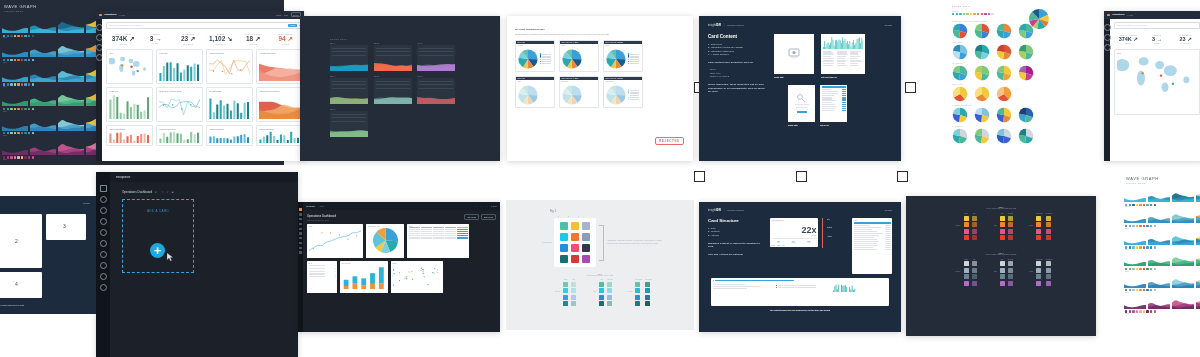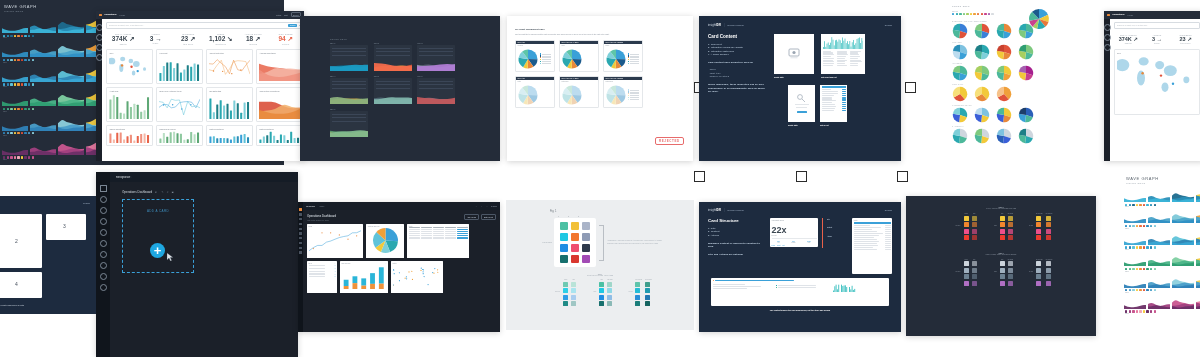--- a/index.html
+++ b/index.html
@@ -1726,21 +1726,21 @@
         <div>2. Content</div>
         <div>3. Actions</div>
       </div>
       <div class="tiny" style="color:#cfe0f0;margin-top:5px;font-weight:bold">Minimally content is required to construct a card.</div>
       <div class="tiny" style="color:#cfe0f0;margin-top:5px;font-weight:bold">Title and Actions are optional</div>
     </div>
     <div style="flex:1">
       <div style="display:flex;gap:3px;align-items:flex-start">
         <div style="width:48px;background:#fff;border-radius:1px;padding:1.5px;box-sizing:border-box">
           <div style="font-size:1.5px;color:#8d96a0">Vulnerability Trend</div>
-          <div style="text-align:left;padding:4px 0 2px">
+          <div style="text-align:right;padding:4px 0 2px">
             <div style="font-size:9px;color:#3d4852;font-weight:bold">22x</div>
             <div style="font-size:1.4px;color:#9aa2aa">increase</div>
           </div>
           <div style="display:flex;justify-content:space-around;border-top:.4px solid #e6e9ec;padding-top:1.5px" id="kpiRow">
               <div style="text-align: center;">
                 <div style="font-size: 2px; color: rgb(58, 160, 216); font-weight: bold;">3x</div>
                 <div style="font-size: 1.2px; color: rgb(154, 162, 170);">Low</div>
               </div>
               <div style="text-align: center;">
                 <div style="font-size: 2px; color: rgb(58, 160, 216); font-weight: bold;">9x</div>

